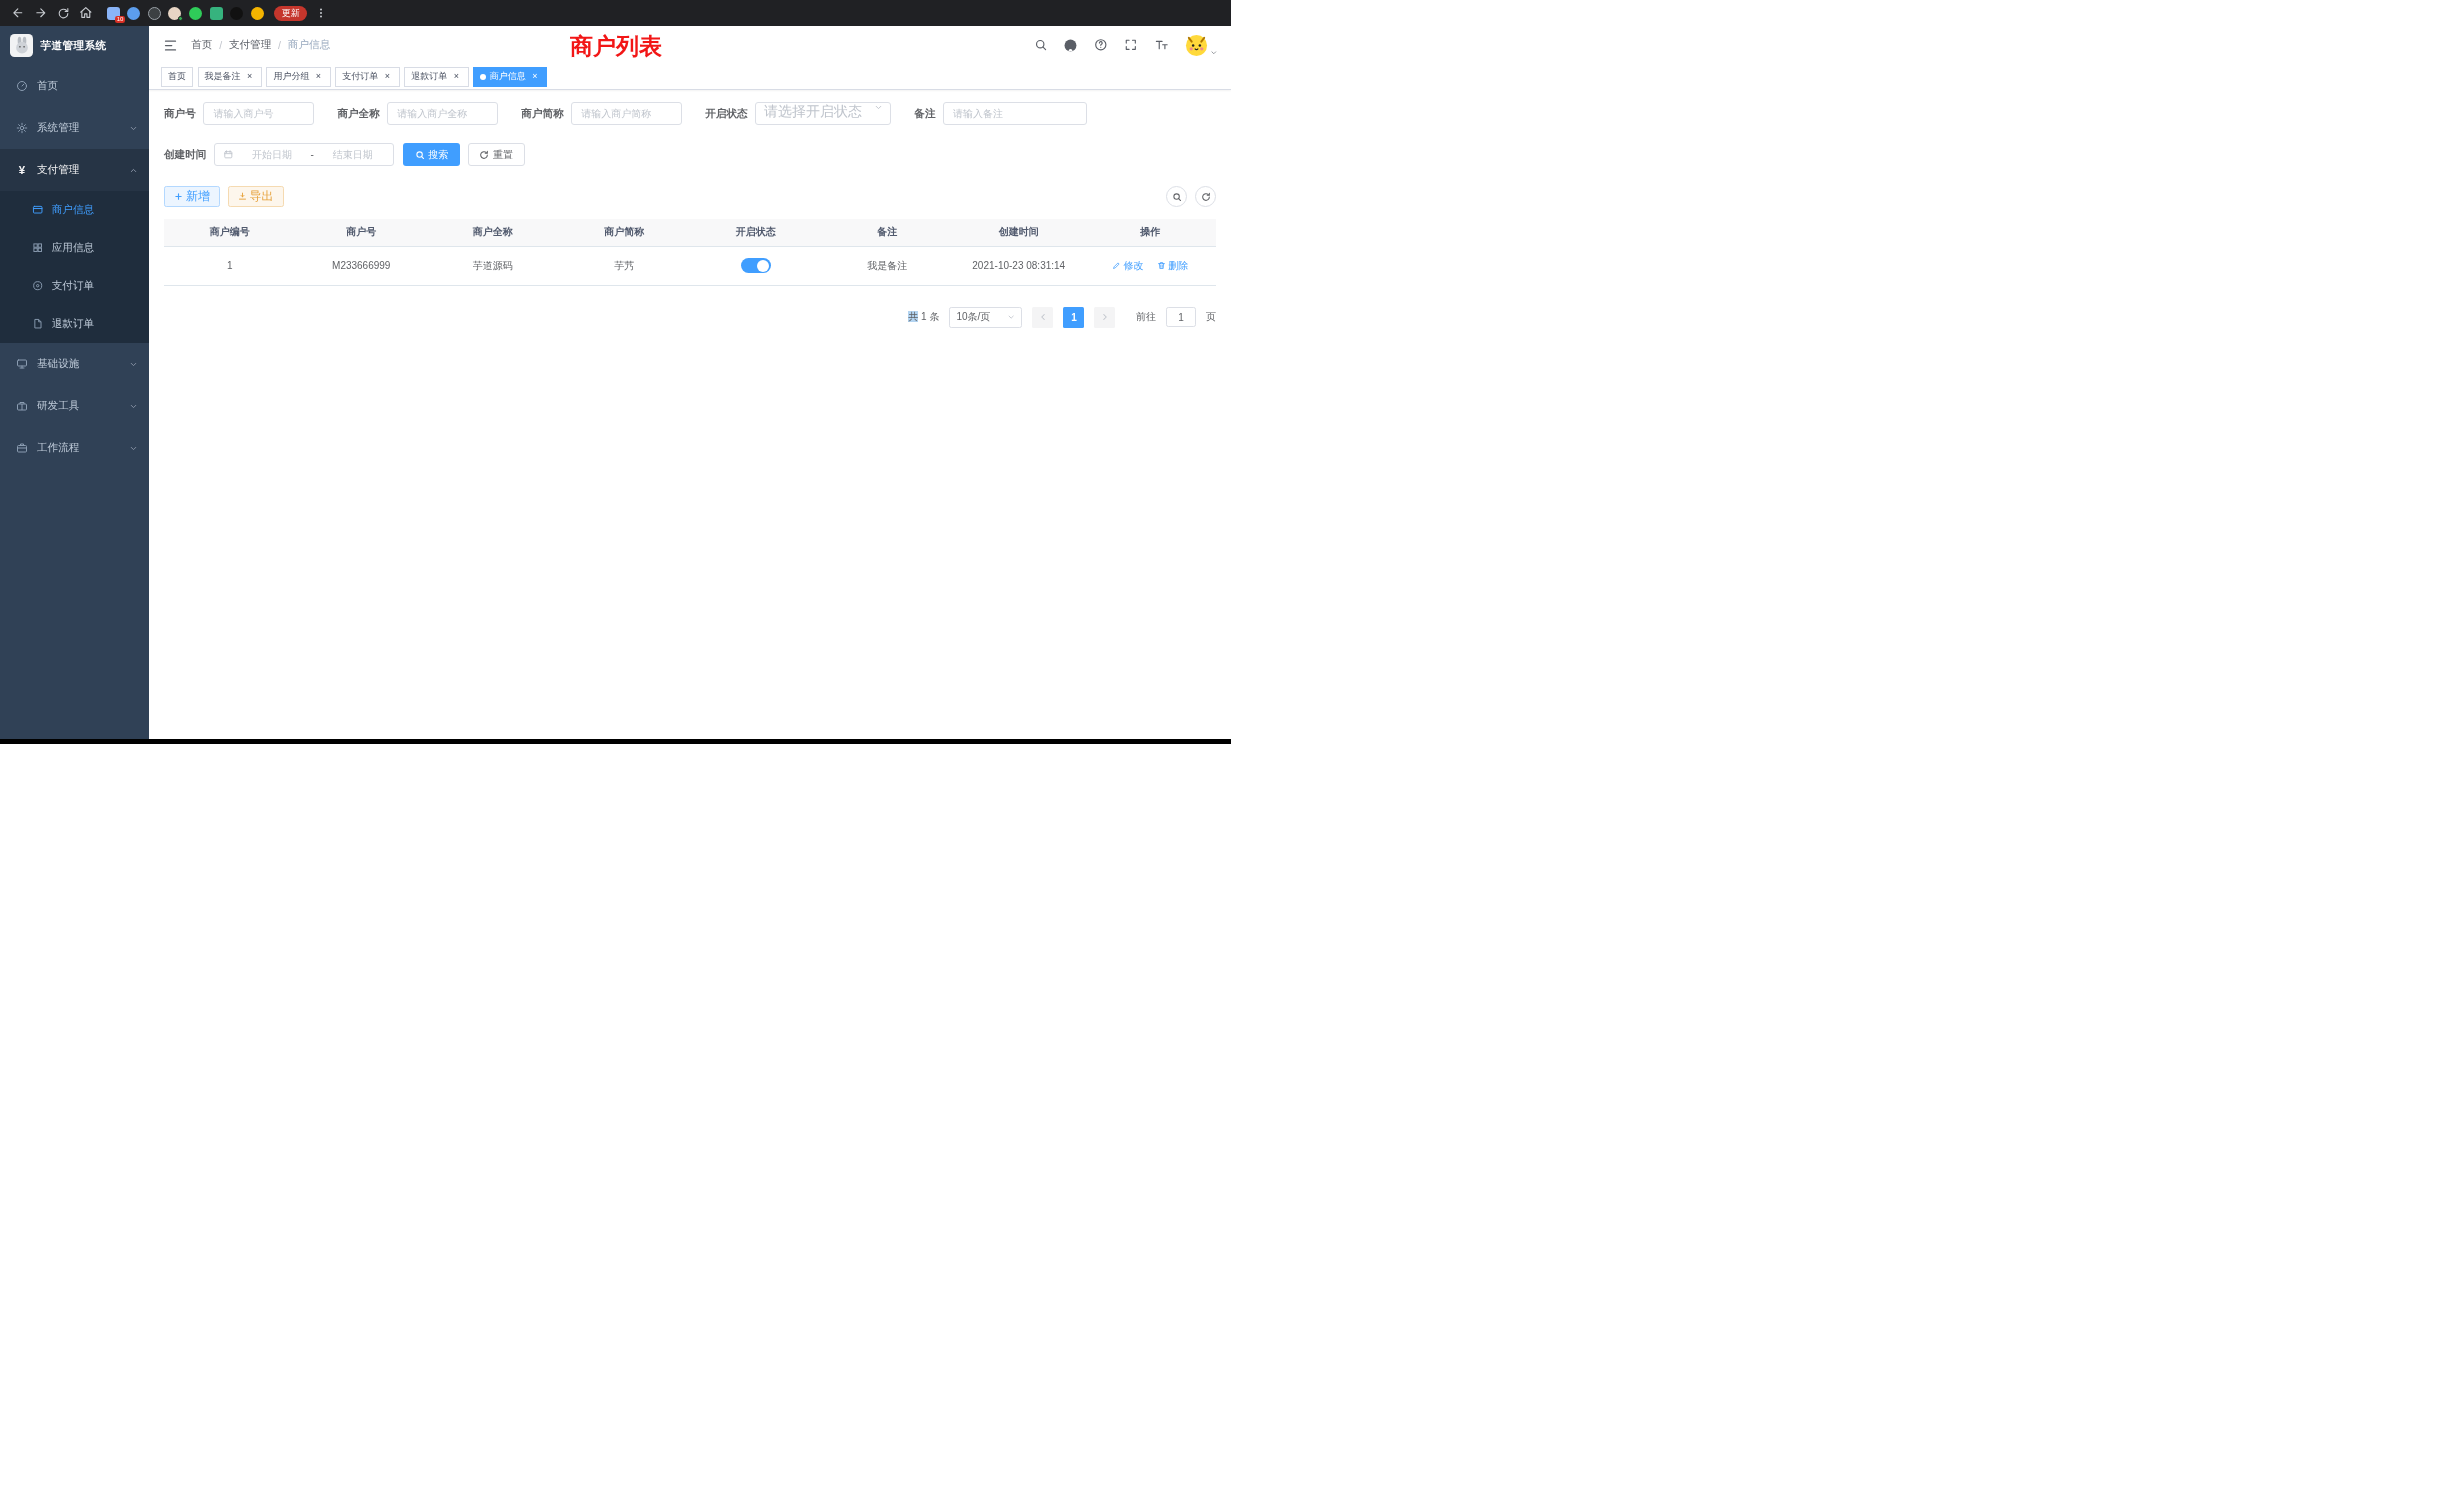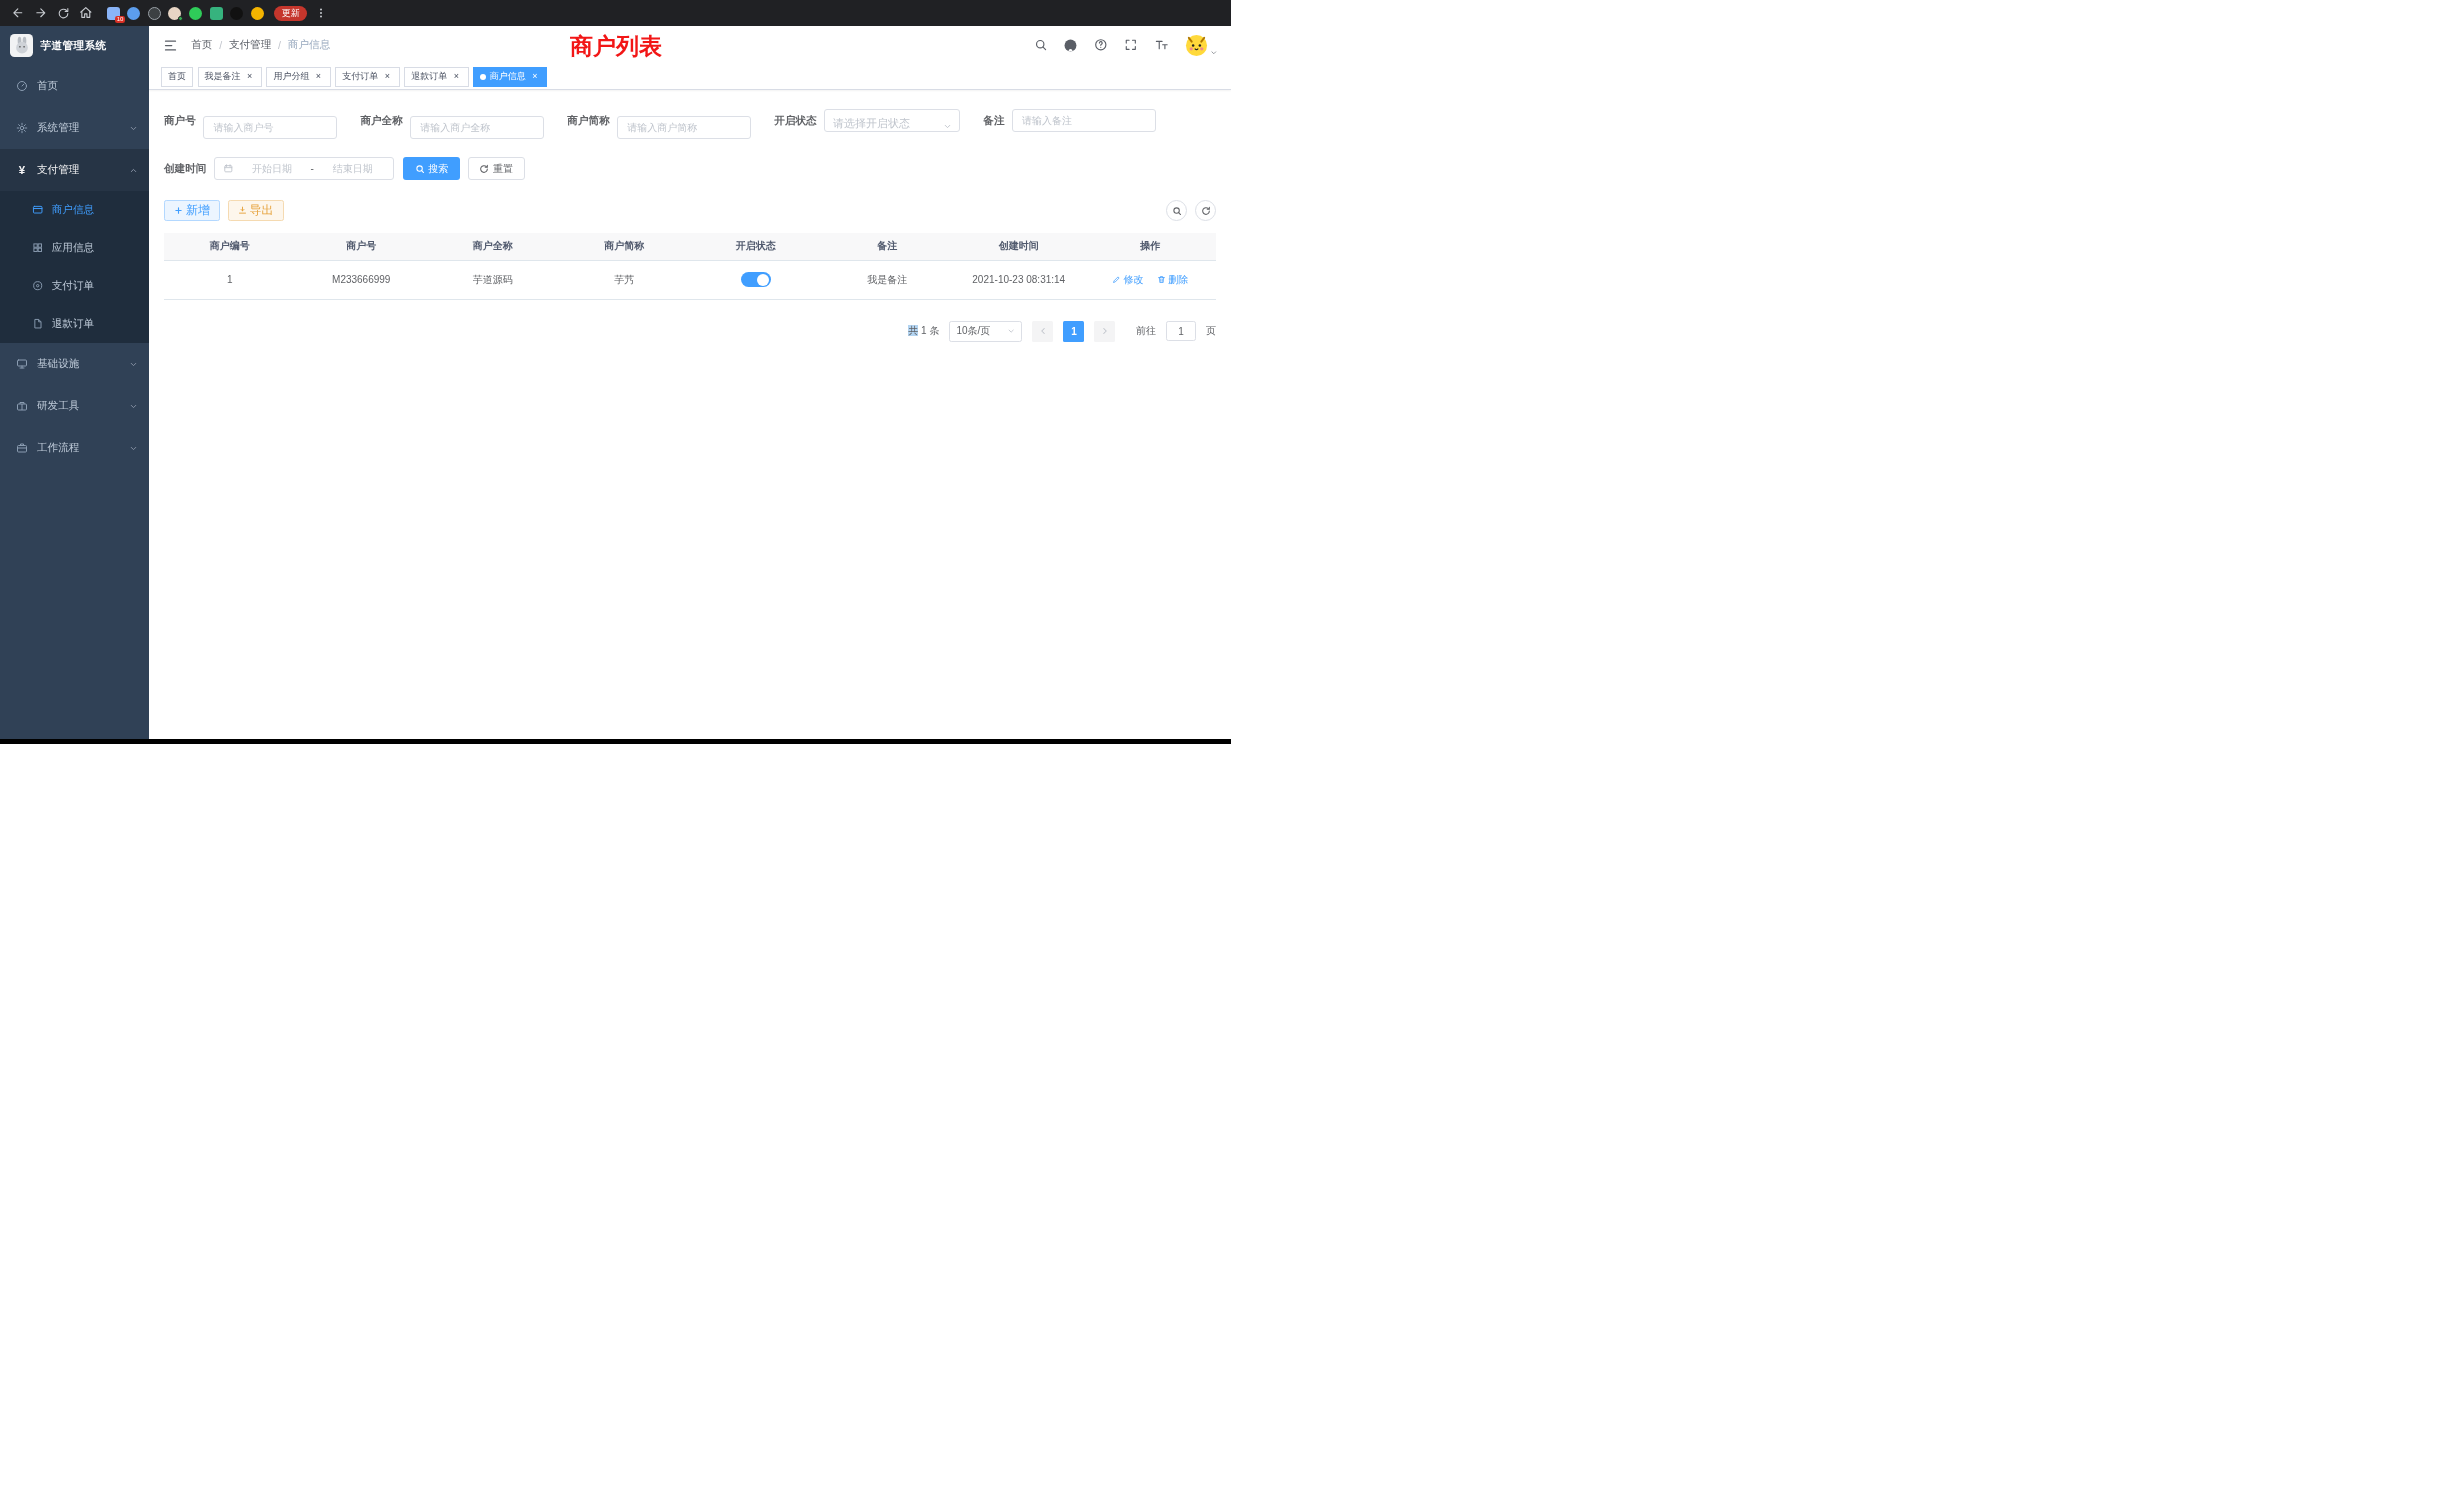--- a/index.html
+++ b/index.html
@@ -61,22 +61,22 @@
   .tag .dot { width:6px; height:6px; border-radius:50%; background:#fff; }
 
   
   .content { flex:1; padding:12px 15px; overflow:hidden; }
   .frow { display:flex; align-items:center; }
   .frow.second { margin-top:18px; }
   .fitem { display:flex; align-items:center; margin-right:23px; }
   .flabel { font-size:10.6px; font-weight:700; color:#606266; margin-right:7.6px; white-space:nowrap; }
   input.ctl { height:23px; border:0.8px solid #dcdfe6; border-radius:3px; padding:0 9px; font-size:10px; color:#606266; outline:none; background:#fff; }
   input.ctl::placeholder { color:#bfc4cc; }
-  .w170 { width:134px;margin-top:14px; } .w190 { width:144px; }
-  .selectbox { width:136px; height:23px; border:0.8px solid #dcdfe6; border-radius:3px; display:flex; align-items:flex-end; justify-content:space-between; padding:0 7.6px; font-size:11px; color:#bfc4cc; background:#fff; cursor:pointer; }
+  .w170 { width:111px; } .w190 { width:144px; }
+  .selectbox { width:136px; height:23px; border:0.8px solid #dcdfe6; border-radius:3px; display:flex; align-items:flex-start; justify-content:space-between; padding:0 7.6px; font-size:14px; color:#bfc4cc; background:#fff; cursor:pointer; }
   .daterange { width:180px; height:23px; border:0.8px solid #dcdfe6; border-radius:3px; display:flex; align-items:center; padding:0 7.6px; gap:6px; font-size:10px; background:#fff; cursor:pointer; }
   .daterange .ph { color:#bfc4cc; flex:1; text-align:center; }
   .daterange .dsep { color:#606266; }
   .btn { height:23px; display:inline-flex; align-items:center; gap:3.8px; padding:0 10.6px; border-radius:3px; font-size:10px; border:0.8px solid transparent; cursor:pointer; white-space:nowrap; }
   .btn-primary { background:#409eff; color:#fff; margin-left:9px; }
   .btn-default { background:#fff; border-color:#dcdfe6; color:#606266; margin-left:7.6px; }
   .toolbar-row { display:flex; align-items:center; margin-top:20px; }
   .btn-mini { height:21px; display:inline-flex; align-items:center; gap:3px; padding:0 9px; border-radius:2.3px; font-size:12px; cursor:pointer; }
   .btn-plain-primary { background:#ecf5ff; border:0.8px solid #b3d8ff; color:#409eff; }
   .btn-plain-warning { background:#fdf6ec; border:0.8px solid #f5dab1; color:#e6a23c; margin-left:7.6px; }

